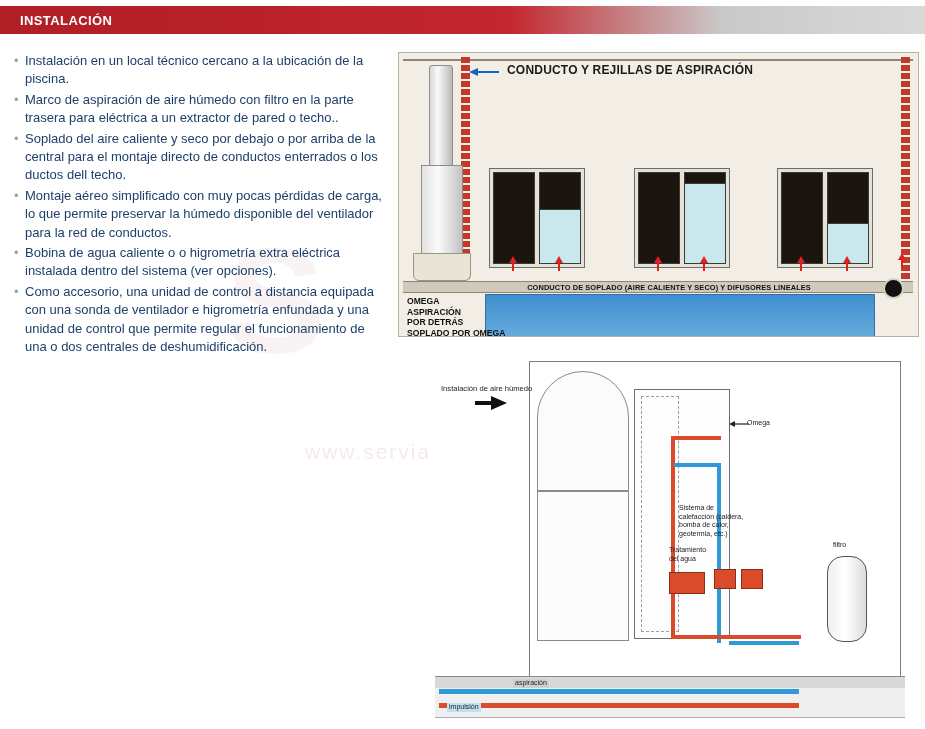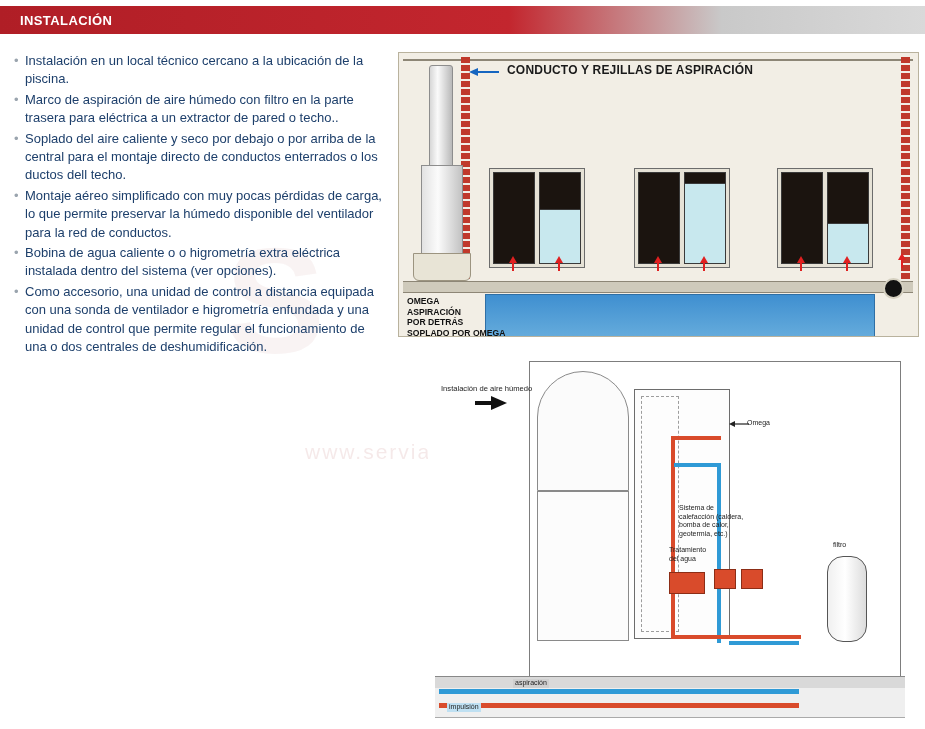--- a/index.html
+++ b/index.html
@@ -357,20 +357,21 @@
     <div class="arrow-up" style="left:301px; top:203px;"></div>
     <div class="arrow-stem" style="left:304px; top:209px;"></div>
     <div class="arrow-up" style="left:398px; top:203px;"></div>
     <div class="arrow-stem" style="left:401px; top:209px;"></div>
     <div class="arrow-up" style="left:444px; top:203px;"></div>
     <div class="arrow-stem" style="left:447px; top:209px;"></div>
     <div class="arrow-up" style="left:499px; top:200px;"></div>
     <div class="arrow-stem" style="left:502px; top:206px;"></div>
 
     <div class="f1-floor"></div>
+    <div class="f1-ductlabel2">CONDUCTO DE SOPLADO (AIRE CALIENTE Y SECO) Y DIFUSORES LINEALES</div>
     <div class="f1-poolbed"></div>
     <div class="f1-pool"></div>
     <div class="f1-knob"></div>
 
     <div class="f1-omega">
       <div>OMEGA</div>
       <div>ASPIRACIÓN</div>
       <div>POR DETRÁS</div>
       <div>SOPLADO POR OMEGA</div>
     </div>

